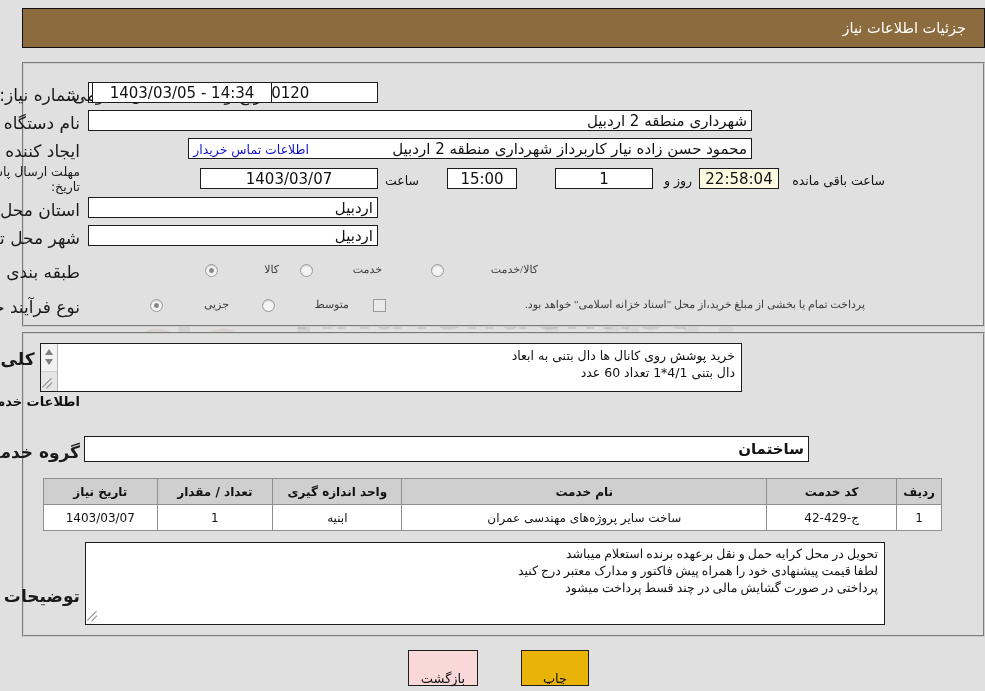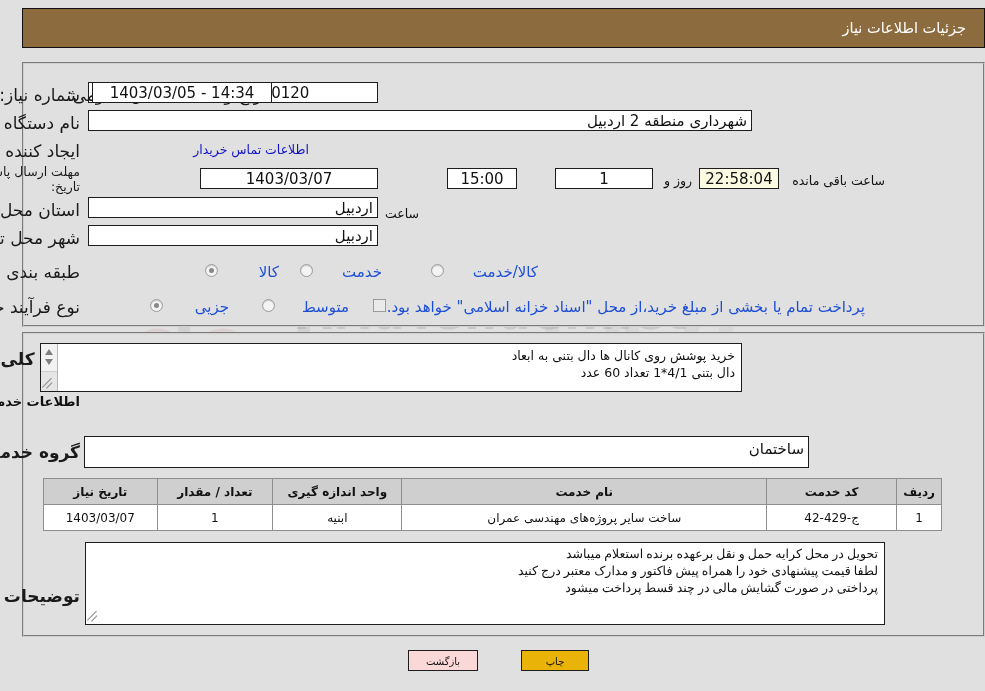--- a/index.html
+++ b/index.html
@@ -106,23 +106,24 @@
   .radio.on::after {
     content: "";
     position: absolute;
     left: 3px; top: 3px;
     width: 5px; height: 5px;
     border-radius: 50%;
     background: #888888;
   }
   .rlbl {
     position: absolute;
-    font-size: 15px;
-    color: #1d4ed8;
-    white-space: nowrap;
+    font-size: 11px;
+    color: #404040;
+    white-space: nowrap;
+    font-family: Liberation Serif, serif;
   }
   .checkbox {
     position: absolute;
     width: 13px; height: 13px;
     border: 1px solid #9a9a9a;
     background: #eaeaea;
   }
 
   
   .ta {
@@ -220,27 +221,27 @@
     text-align: center;
     color: #111;
     white-space: nowrap;
   }
 
   
   .btn {
     position: absolute;
     border: 1px solid #1d1d1d;
     font-family: "DejaVu Sans", "Liberation Sans", sans-serif;
-    font-size: 10px;
-    color: #111;
-    height: 21px;
+    font-size: 13px;
+    color: #111;
+    height: 14px;
     line-height: 21px;
     text-align: center;
     cursor: pointer;
-    padding: 0 10px;
+    padding: 17px 10px;
   }
   .btn.print  { background: #eab308; margin-left: 19px; }
   .btn.back   { background: #fbd8d8; }
 
   
   .wm {
     position: absolute;
     pointer-events: none;
     user-select: none;
   }
@@ -314,25 +315,26 @@
   <div class="inp" style="right:607px; top:82px; width:290px;">1103093234000120</div>
 
   <div class="lbl" style="right:690px; top:88px; width:0;"></div>
   <div class="lbl" style="right:713px; top:88px;">تاریخ و ساعت اعلان عمومی:</div>
   <div class="inp" style="right:713px; top:82px; width:180px; left:auto;">14:34 - 1403/03/05</div>
 
   <div class="lbl" style="right:905px; top:116px;">نام دستگاه خریدار:</div>
   <div class="inp rtltext" style="right:233px; top:110px; width:664px;">شهرداری منطقه 2 اردبیل</div>
 
   <div class="lbl" style="right:905px; top:144px;">ایجاد کننده درخواست:</div>
+  <div class="inp rtltext" style="right:233px; top:138px; width:564px;">محمود حسن زاده نیار کاربرداز شهرداری منطقه 2 اردبیل</div>
   <a class="link" style="right:676px; top:142px;" href="#">اطلاعات تماس خریدار</a>
 
   <div class="lbl2" style="right:905px; top:164px; width:120px;">مهلت ارسال پاسخ: تا تاریخ:</div>
   <div class="inp" style="right:607px; top:168px; width:178px;">1403/03/07</div>
-  <div class="small-note" style="right:566px; top:173px;margin-top:33px;">ساعت</div>
+  <div class="small-note" style="right:566px; top:173px;">ساعت</div>
   <div class="inp" style="right:468px; top:168px; width:70px;">15:00</div>
   <div class="inp" style="right:332px; top:168px; width:98px;">1</div>
   <div class="small-note" style="right:293px; top:173px;">روز و</div>
   <div class="inp yellow" style="right:206px; top:168px; width:80px;">22:58:04</div>
   <div class="small-note" style="right:100px; top:173px;">ساعت باقی مانده</div>
 
   <div class="lbl" style="right:905px; top:203px;">استان محل تحویل:</div>
   <div class="inp rtltext" style="right:607px; top:197px; width:290px;">اردبیل</div>
 
   <div class="lbl" style="right:905px; top:231px;">شهر محل تحویل:</div>
@@ -371,21 +373,21 @@
         <i style="width:8px;  left:3px;  top:11px; transform:rotate(-45deg);"></i>
       </div>
     </div>
     <div class="content">خرید پوشش روی کانال ها دال بتنی  به ابعاد
 دال بتنی 4/1*1  تعداد 60 عدد</div>
   </div>
 
   <div class="section-h" style="right:905px; top:394px;">اطلاعات خدمات مورد نیاز</div>
 
   <div class="lbl bold" style="right:905px; top:445px;">گروه خدمت:</div>
-  <div class="inp rtltext" style="right:176px; top:436px; width:725px; height:32px; line-height:22px;">ساختمان</div>
+  <div class="inp rtltext" style="right:176px; top:436px; width:725px; height:26px; line-height:22px;font-weight:bold;">ساختمان</div>
 
   <table class="grid" style="right:43px; top:478px; width:899px;">
     <thead>
       <tr>
         <th style="width:32px">ردیف</th>
         <th style="width:133px">کد خدمت</th>
         <th style="width:372px">نام خدمت</th>
         <th style="width:130px">واحد اندازه گیری</th>
         <th style="width:117px">تعداد / مقدار</th>
         <th style="width:115px">تاریخ نیاز</th>

